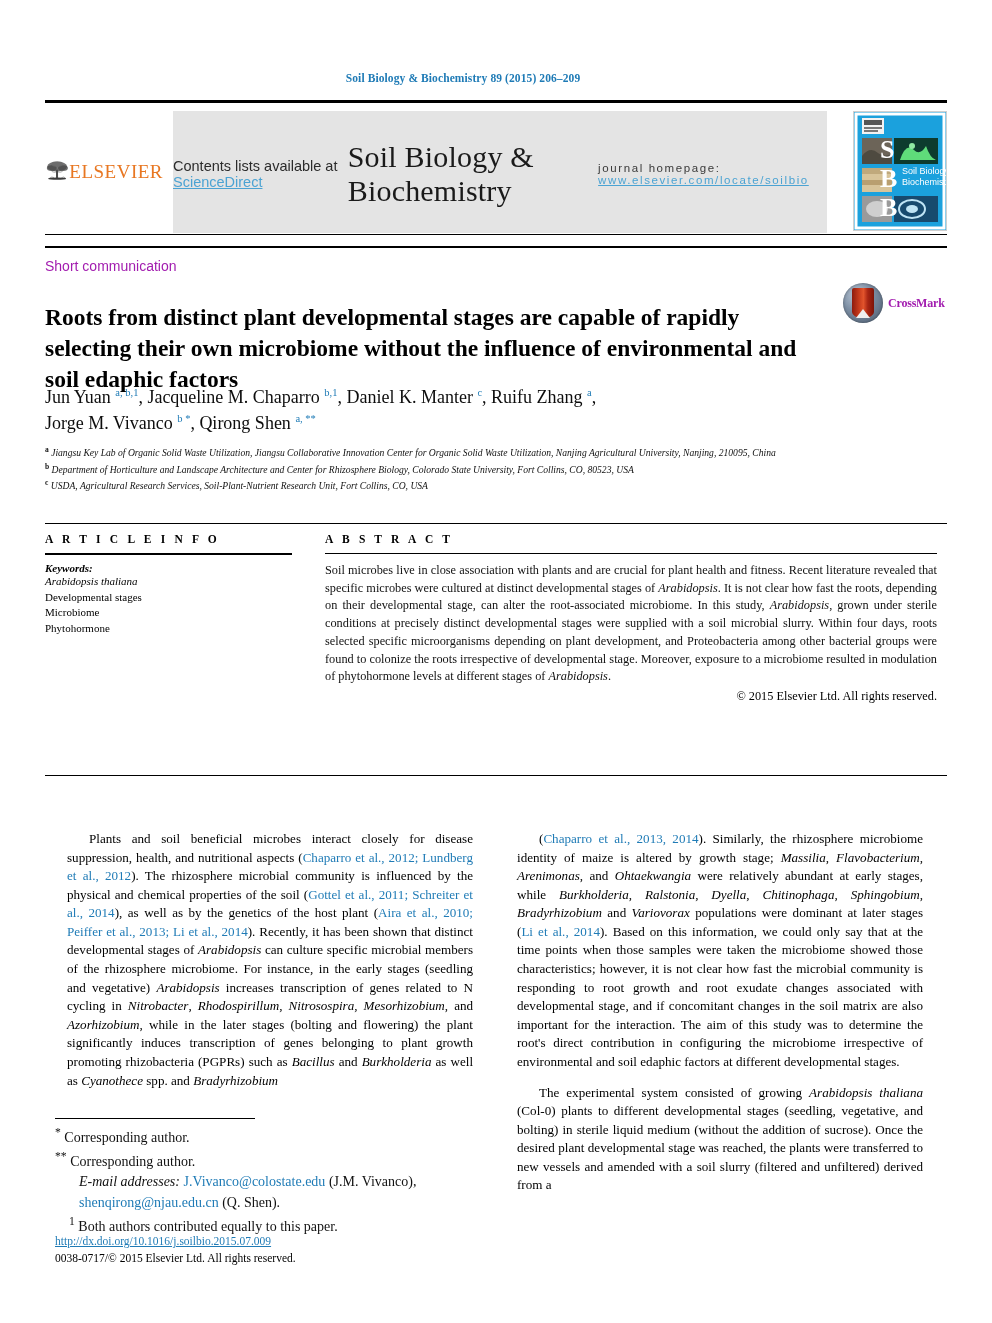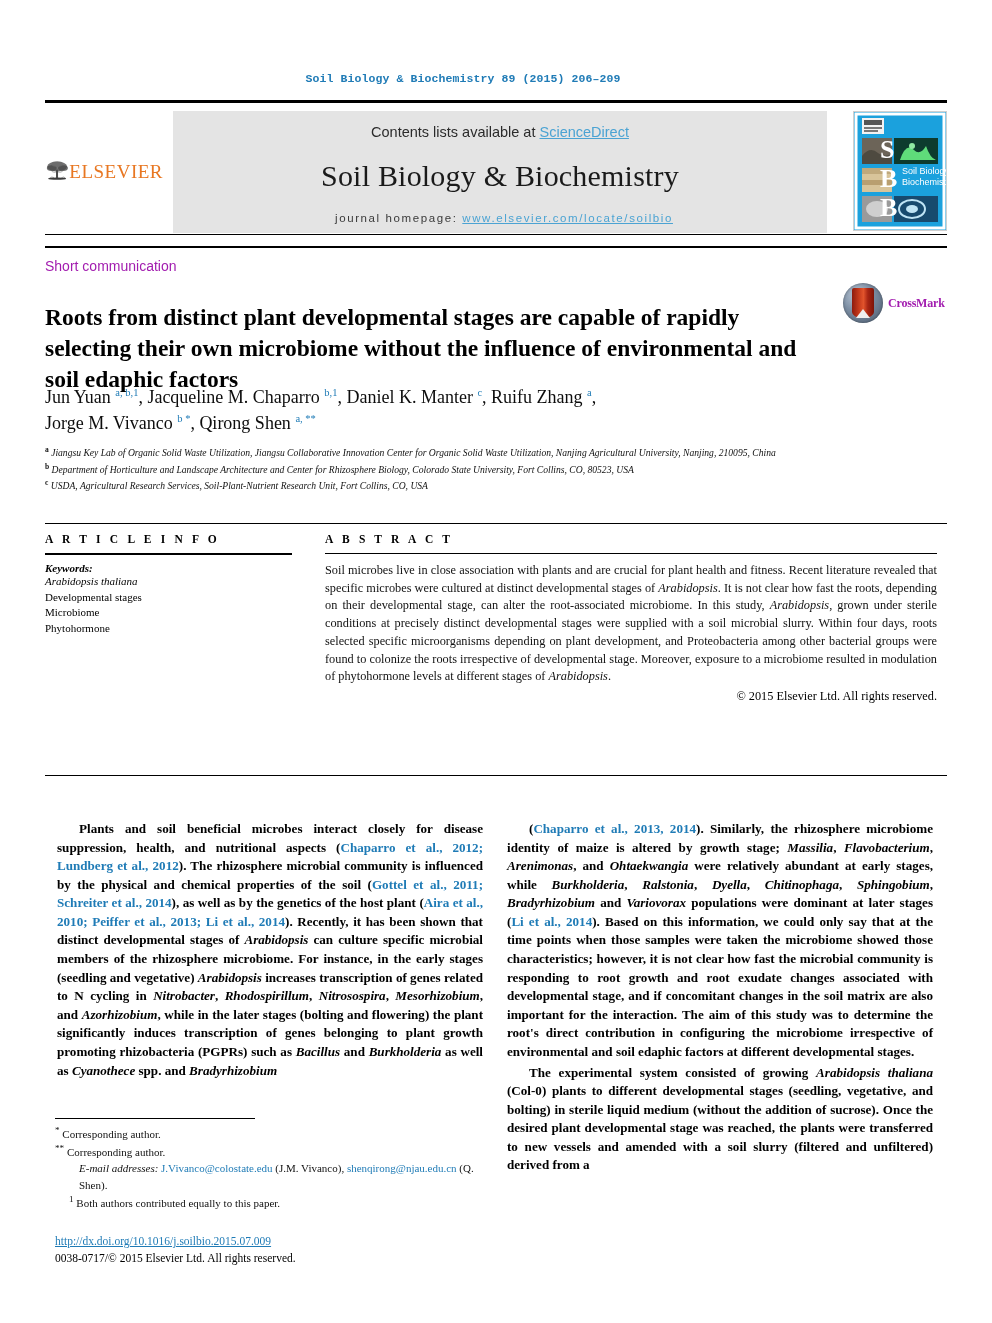--- a/index.html
+++ b/index.html
@@ -20,21 +20,21 @@
     overflow: hidden;
   }
 
   
   .running-head {
     position: absolute;
     top: 72px;
     left: 0;
     width: 926px;
     text-align: center;
-    font-family: Liberation Mono, monospace;
+    font-family: Liberation Serif, serif;
     font-weight: bold;
     font-size: 11.5px;
     color: #1f7bb6;
     letter-spacing: 0.1px;
   }
 
   
   .masthead {
     position: absolute;
     left: 45px;
@@ -65,21 +65,21 @@
     color: #E87722;
     font-weight: normal;
     margin-top: 1px;
   }
   .banner {
     flex: 1 1 auto;
     background: #e4e4e4;
     margin-left: 10px;
     margin-right: 26px;
     display: flex;
-    flex-direction: column;
+    flex-direction: row;
     justify-content: space-between;
     align-items: center;
     padding: 13px 0 9px 0;
     position: relative;
   }
   .contents-line {
     font-family: "Liberation Sans", sans-serif;
     font-size: 14.5px;
     color: #2b2b2b;
   }
@@ -254,21 +254,21 @@
   .col {
     position: absolute;
     top: 818px;
     width: 430px;
     font-family: "Liberation Serif", serif;
     font-size: 13.1px;
     line-height: 1.42;
     text-align: justify;
     color: #000;
   }
-  .col p { margin: 2px; text-indent: 22px; font-weight: bold; }
+  .col p { margin: 12px; text-indent: 22px; }
   .col.left { left: 55px; }
   .col.right { left: 505px; }
   a.ref {
     color: #1f7bb6;
     text-decoration: none;
   }
   .col i { font-style: italic; }
 
   
   .footnote-rule {
@@ -277,21 +277,21 @@
     top: 1118px;
     width: 200px;
     border-top: 0.8px solid #000;
   }
   .footnotes {
     position: absolute;
     left: 55px;
     top: 1124px;
     width: 432px;
     font-family: "Liberation Serif", serif;
-    font-size: 11px;
+    font-size: 14px;
     line-height: 1.5;
     color: #111;
   }
   .footnotes .fn { padding-left: 14px; text-indent: -14px; }
   .footnotes .ital { font-style: italic; }
   .doi-block {
     position: absolute;
     left: 55px;
     top: 1233px;
     width: 440px;

